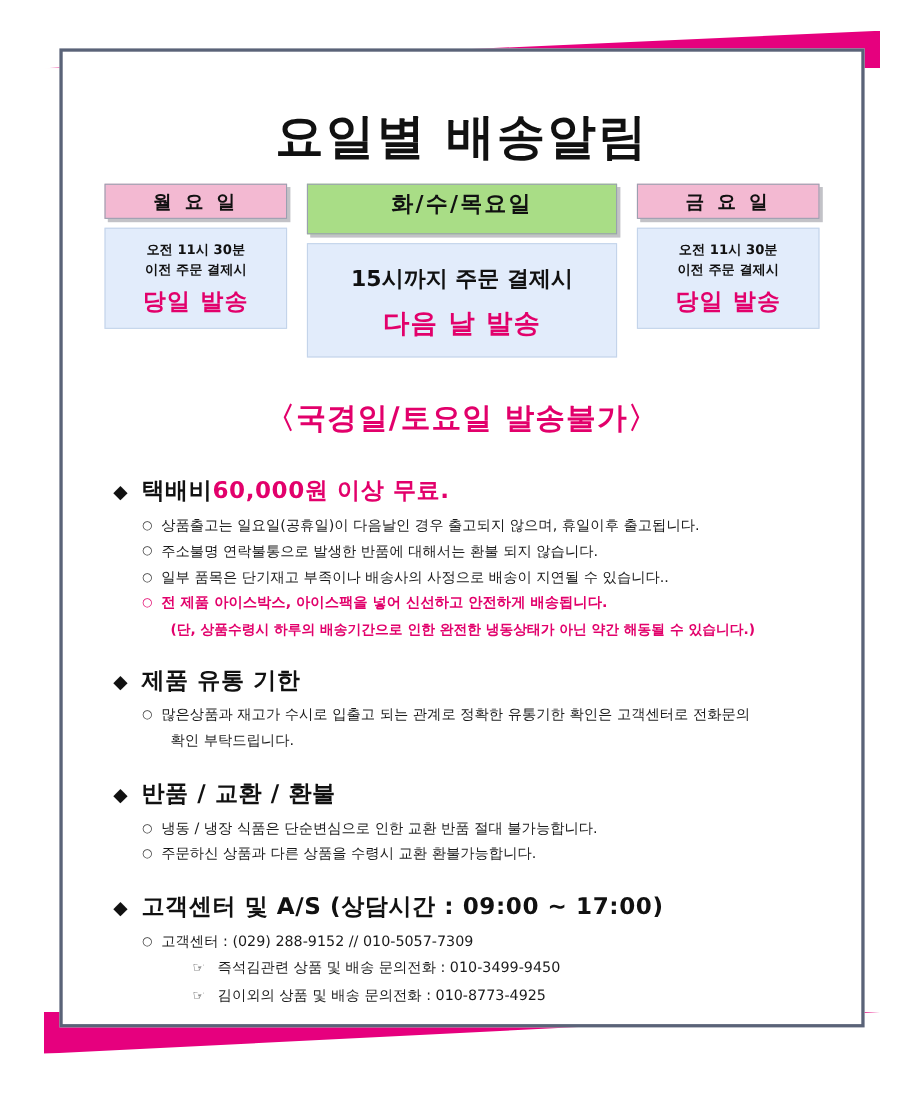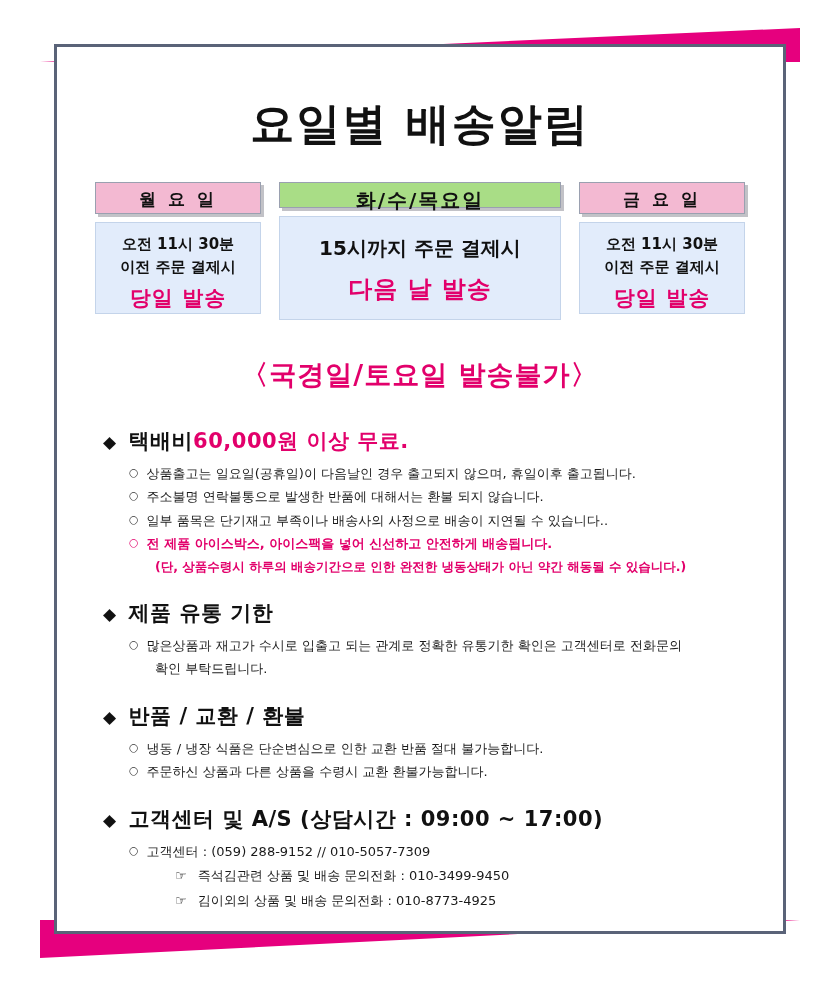--- a/index.html
+++ b/index.html
@@ -65,21 +65,21 @@
     letter-spacing: 2px;
     color: #111111;
     margin-top: 48px;
   }
 
   
   .cards {
     display: flex;
     justify-content: space-between;
     align-items: flex-start;
-    margin: 28px 38px 0 38px;
+    margin: 13px 38px 0 38px;
   }
   .card {
     position: relative;
   }
   .card-narrow { width: 166px; }
   .card-wide   { width: 282px; }
 
   .card-head {
     height: 32px;
     line-height: 32px;
@@ -91,39 +91,39 @@
     color: #111111;
     border: 1px solid #9aa0b0;
     box-sizing: border-box;
     box-shadow: 3px 3px 0 rgba(120,120,130,0.45);
   }
   .head-pink  { background: #f3b9d2; }
   .head-green { background: #a9dd86; }
   .card-head.wide {
     font-size: 20px;
     letter-spacing: 2px;
-    height: 26px;
+    height: 46px;
     line-height: 34px;
   }
 
   .card-body {
     margin-top: 8px;
     background: #e2ecfb;
     border: 1px solid #c4d4ea;
     box-sizing: border-box;
     text-align: center;
     padding: 10px 4px 12px 4px;
   }
   .card-narrow .card-body { height: 92px; }
   .card-wide  .card-body  { height: 104px; }
 
   .body-line {
     font-family: "DejaVu Sans", sans-serif;
     font-weight: bold;
-    font-size: 15px;
+    font-size: 12px;
     color: #111111;
     line-height: 1.5;
   }
   .card-wide .body-line {
     font-size: 20px;
     padding-top: 6px;
   }
   .body-emph {
     font-family: "DejaVu Sans", sans-serif;
     font-weight: bold;
@@ -319,21 +319,21 @@
       </div>
 
       <div class="section">
         <div class="sec-head">
           <span class="diamond">◆</span>
           <span>고객센터 및 A/S (상담시간 : 09:00 ~ 17:00)</span>
         </div>
         <div class="bullets">
           <div class="bullet">
             <span class="circle">○</span>
-            <span>고객센터 : (059) 288-9152 // 010-5057-7309</span>
+            <span>고객센터 : (029) 288-9152 // 010-5057-7309</span>
           </div>
           <div class="sub-item">
             <span class="pointer">☞</span>
             <span>즉석김관련 상품 및 배송 문의전화 : 010-3499-9450</span>
           </div>
           <div class="sub-item">
             <span class="pointer">☞</span>
             <span>김이외의 상품 및 배송 문의전화 : 010-8773-4925</span>
           </div>
         </div>

